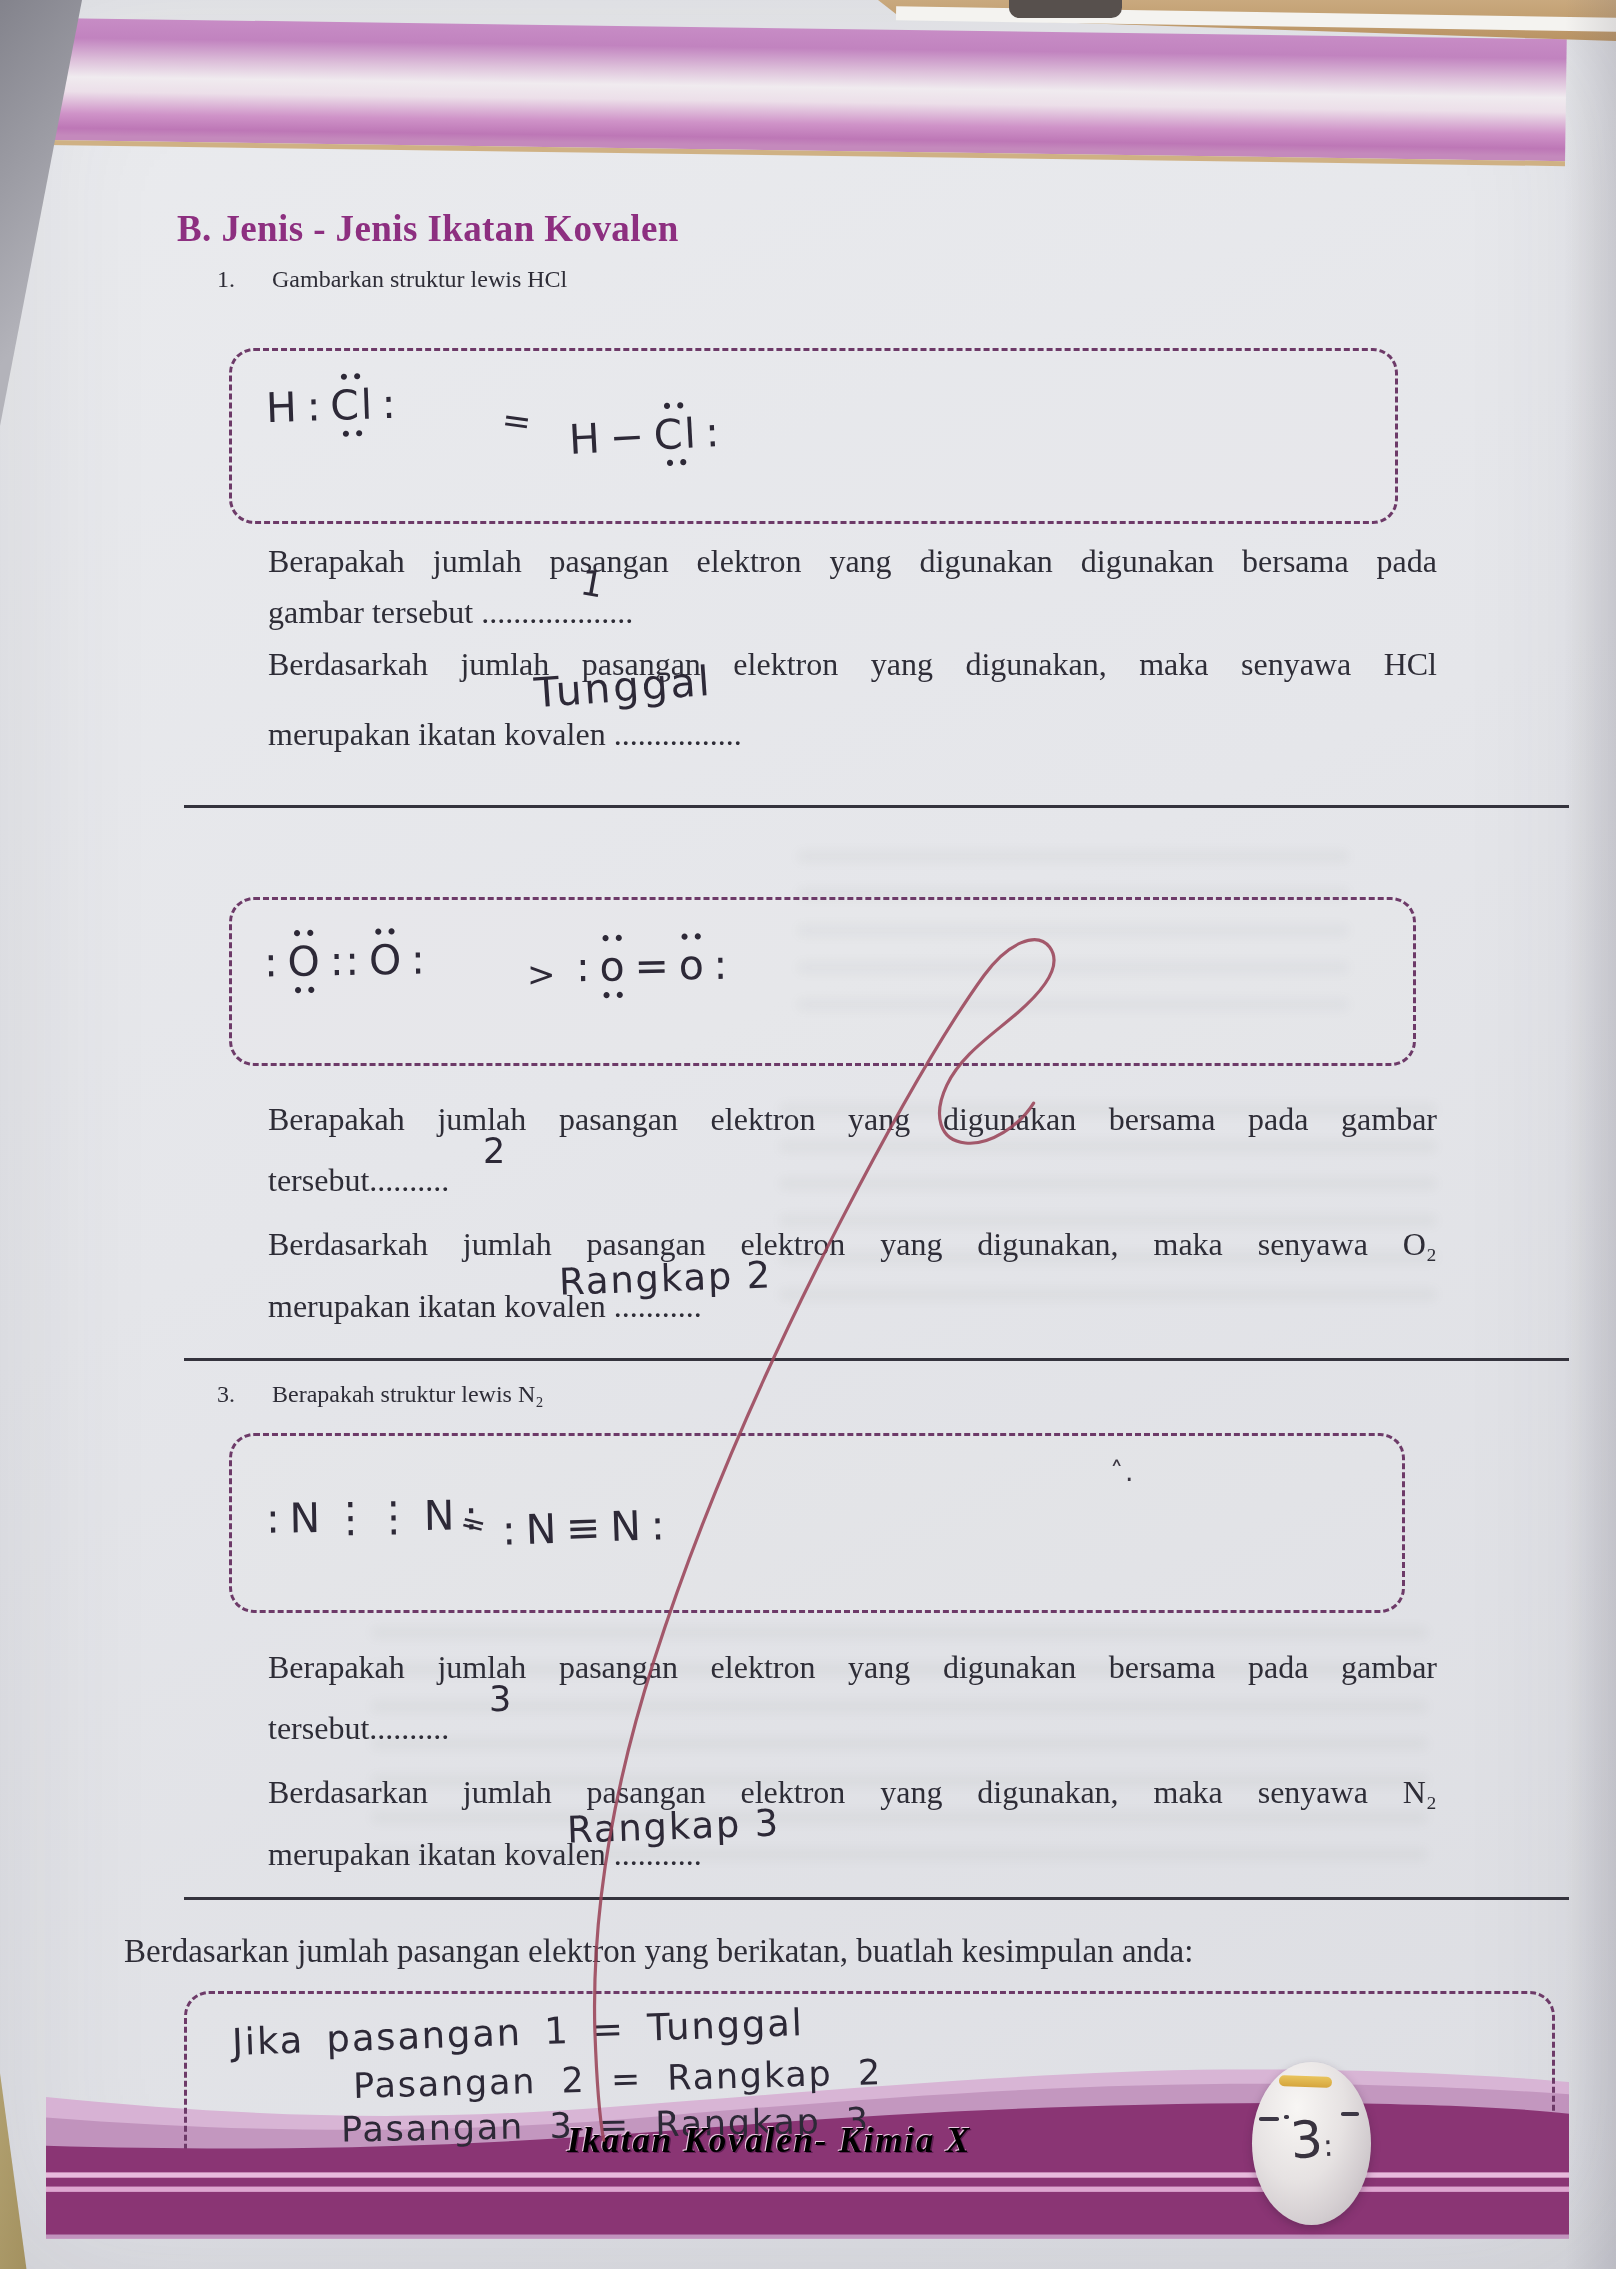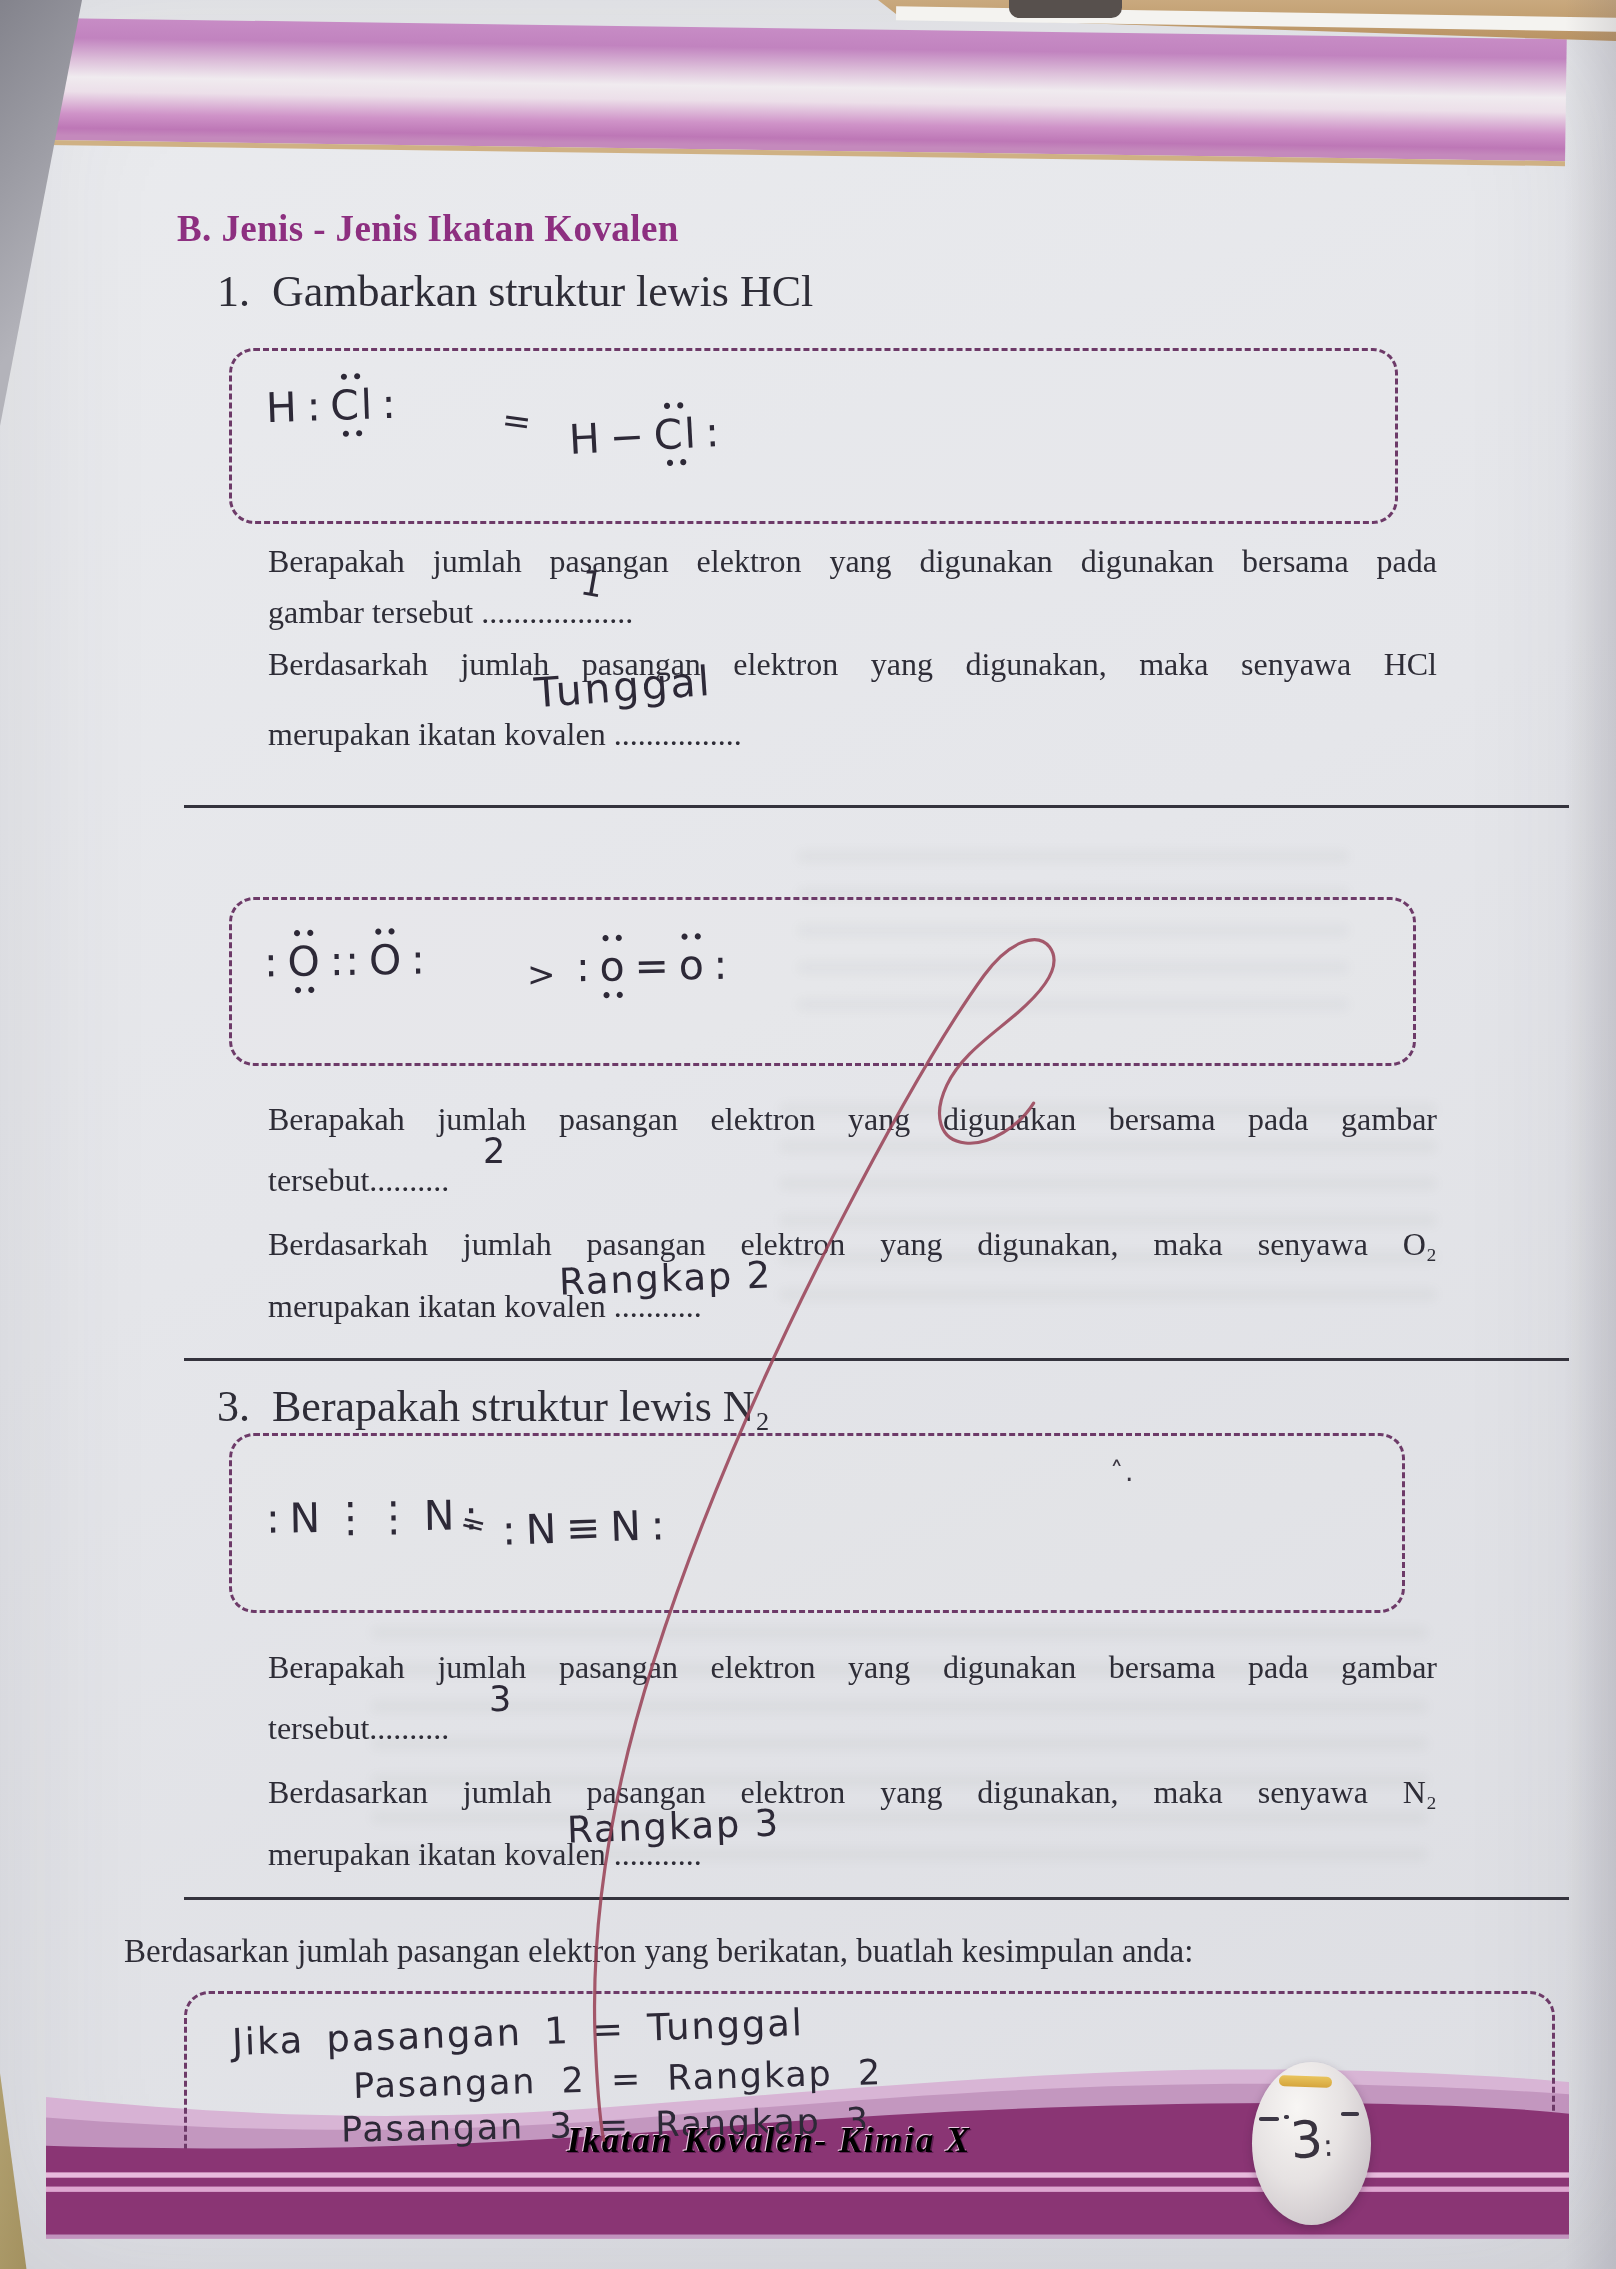--- a/index.html
+++ b/index.html
@@ -34,21 +34,21 @@
         #cf93c8 78%, #bd77b6 90%, #c489bc 96%);
       border-bottom:5.3px solid #cfb184; }
 
   
   .ghost { position:absolute; z-index:1; filter:blur(5.3px); opacity:.32; pointer-events:none;
       background:repeating-linear-gradient(180deg, rgba(104,112,102,.20) 0 11.5px, rgba(0,0,0,0) 11.5px 37px); }
 
   
   .heading { position:absolute; left:177px; top:207px; z-index:2;
       font-size:37px; font-weight:bold; color:#8d2f80; letter-spacing:0.4px; }
-  .qline { position:absolute; z-index:2; font-size:44px; color:#2e2d37; }
+  .qline { position:absolute; z-index:2; font-size:24px; color:#2e2d37; }
   .qline .qnum { display:inline-block; width:55px; }
   .rule { position:absolute; left:184px; width:1385px; height:2.7px; background:#34333d; z-index:2; }
   .pline { position:absolute; left:268px; width:1169px; z-index:2;
       font-size:32px; line-height:41px; color:#2e2d37; }
   .just { text-align:justify; text-align-last:justify; }
 
   .dashedbox { position:absolute; border:3.5px dashed #6d3a68; border-radius:25px; z-index:2;
       background:rgba(255,255,255,.04); }
 
   

